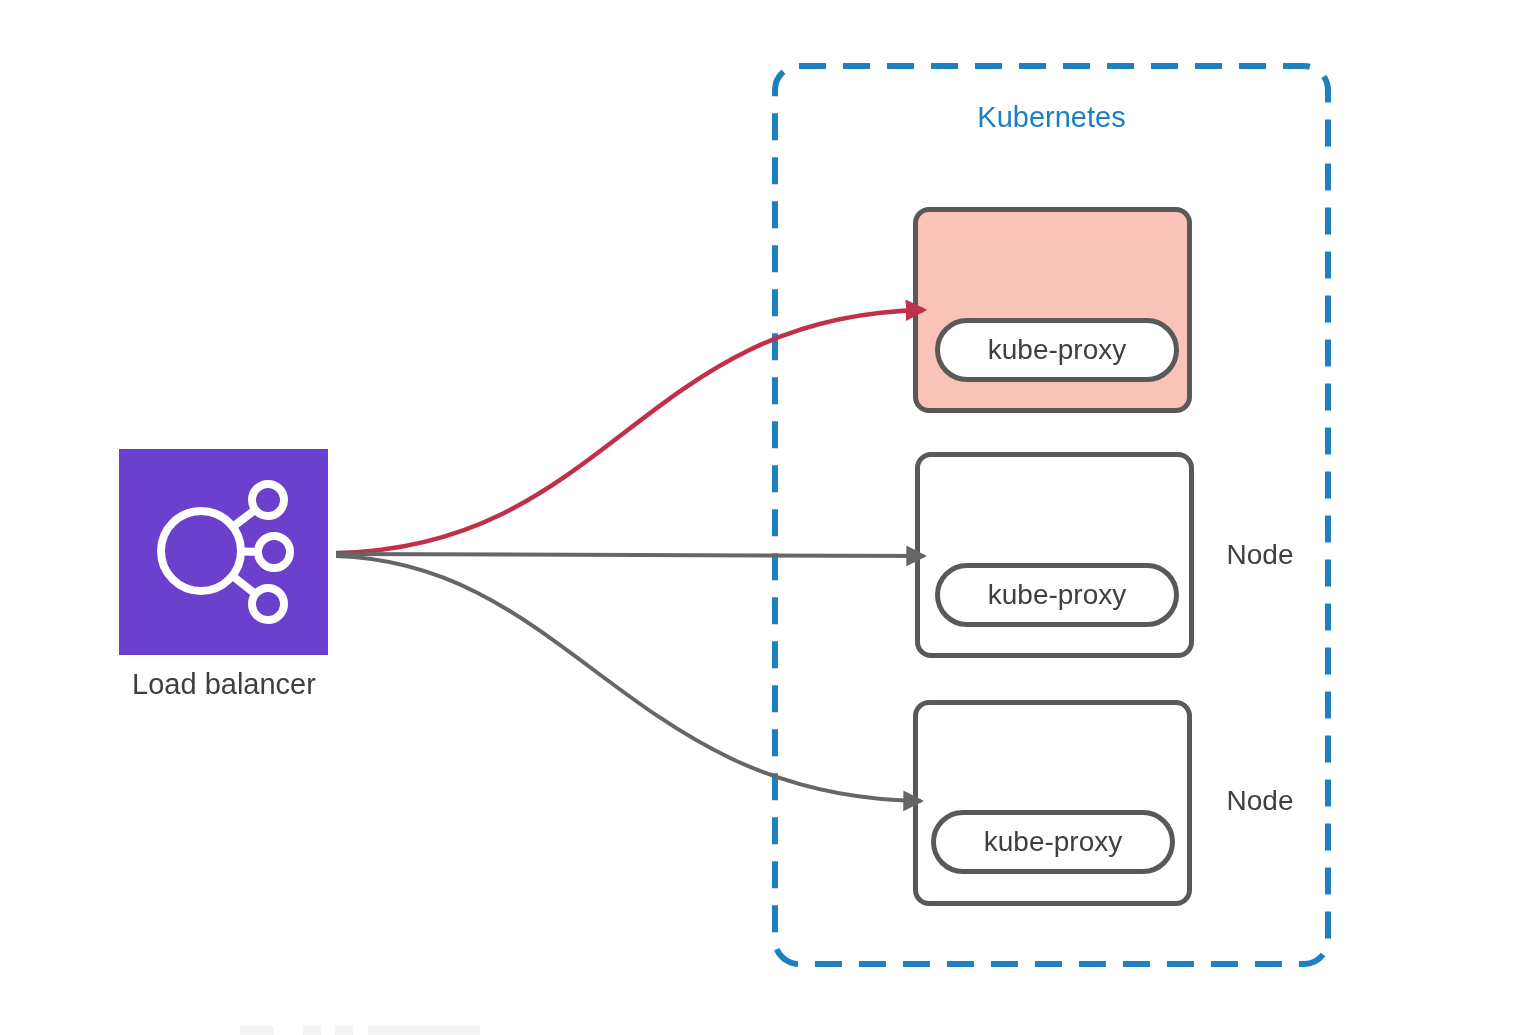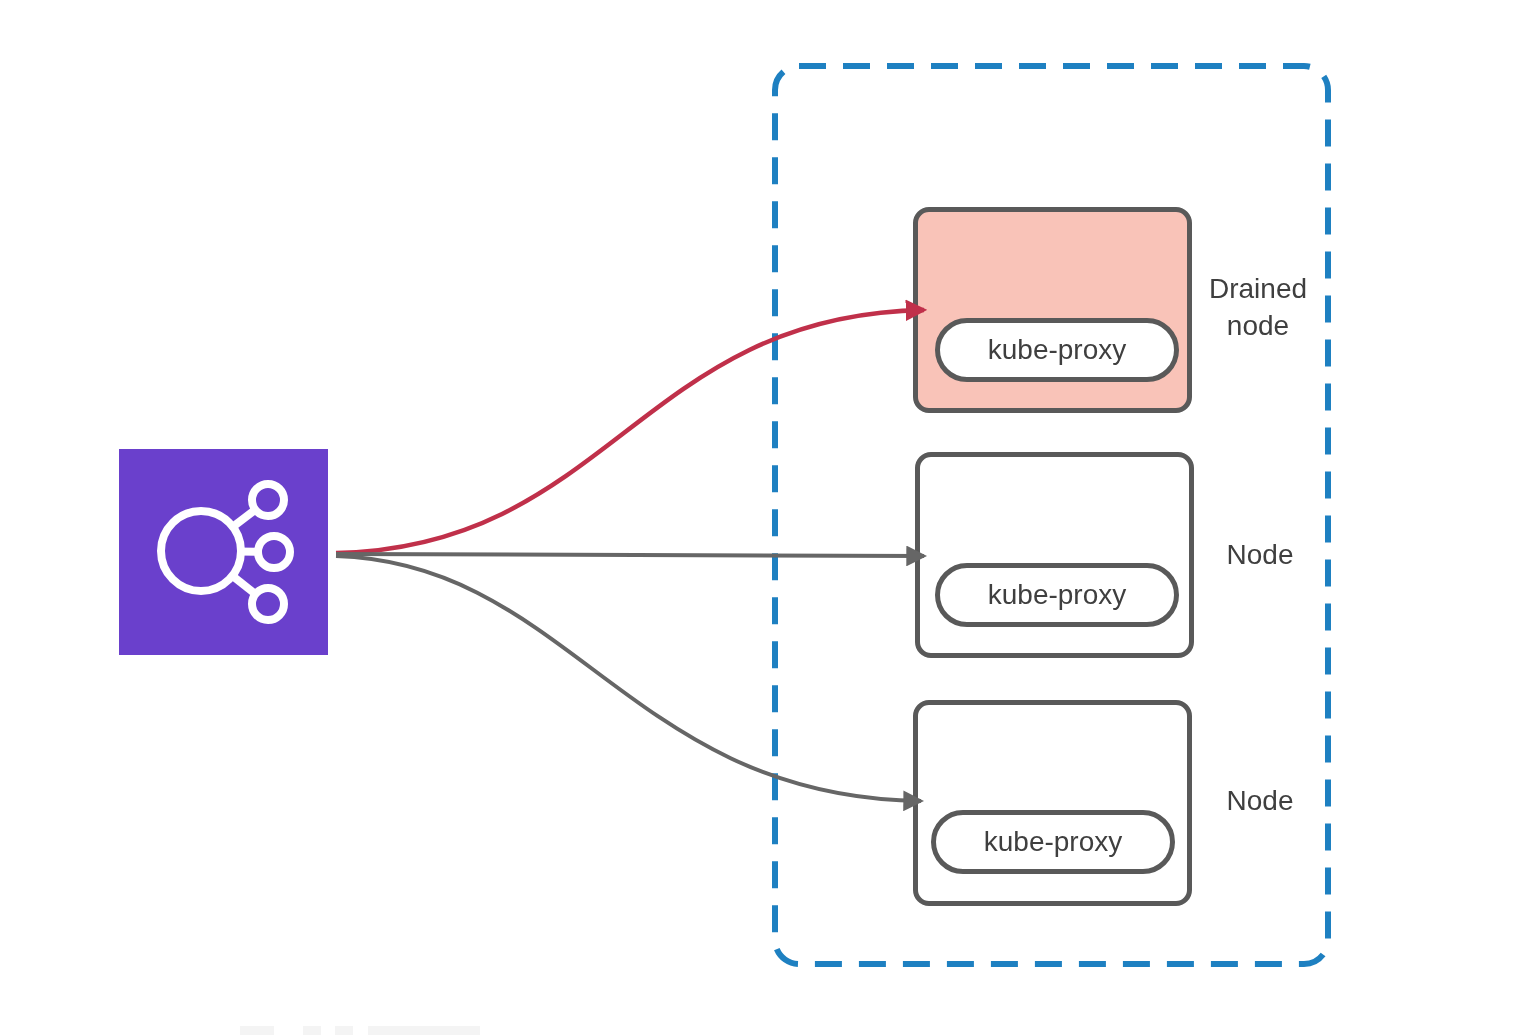--- a/index.html
+++ b/index.html
@@ -151,34 +151,35 @@
 
     <rect x="775" y="66" width="553" height="898" rx="24" fill="none" stroke="#1e80c1" stroke-width="6" stroke-dasharray="27 17"></rect>
 
     <path d="M336,553 C610,547 640,315 924,310" fill="none" stroke="#c0304a" stroke-width="4.5" marker-end="url(#ah-red)"></path>
 
     <path d="M336,554 L924,556" fill="none" stroke="#666666" stroke-width="4" marker-end="url(#ah-gray)"></path>
 
     <path d="M336,556 C570,563 630,798 921,801" fill="none" stroke="#666666" stroke-width="4" marker-end="url(#ah-gray)"></path>
   </svg>
 
+  <div class="abs k8s-title">Kubernetes</div>
 
   <div class="abs pill pill-1">
     <span>kube-proxy</span>
   </div>
   <div class="abs pill pill-2">
     <span>kube-proxy</span>
   </div>
   <div class="abs pill pill-3">
     <span>kube-proxy</span>
   </div>
 
-  <div class="abs side-label side-label-1">Drained node</div>
   <div class="abs side-label side-label-2">Node</div>
   <div class="abs side-label side-label-3">Node</div>
 
+  <div class="abs lb-label">Load balancer</div>
 
   <div class="abs wm wm-1"></div>
   <div class="abs wm wm-2"></div>
   <div class="abs wm wm-3"></div>
   <div class="abs wm wm-4"></div>
 
 </div>
 
 </body></html>

